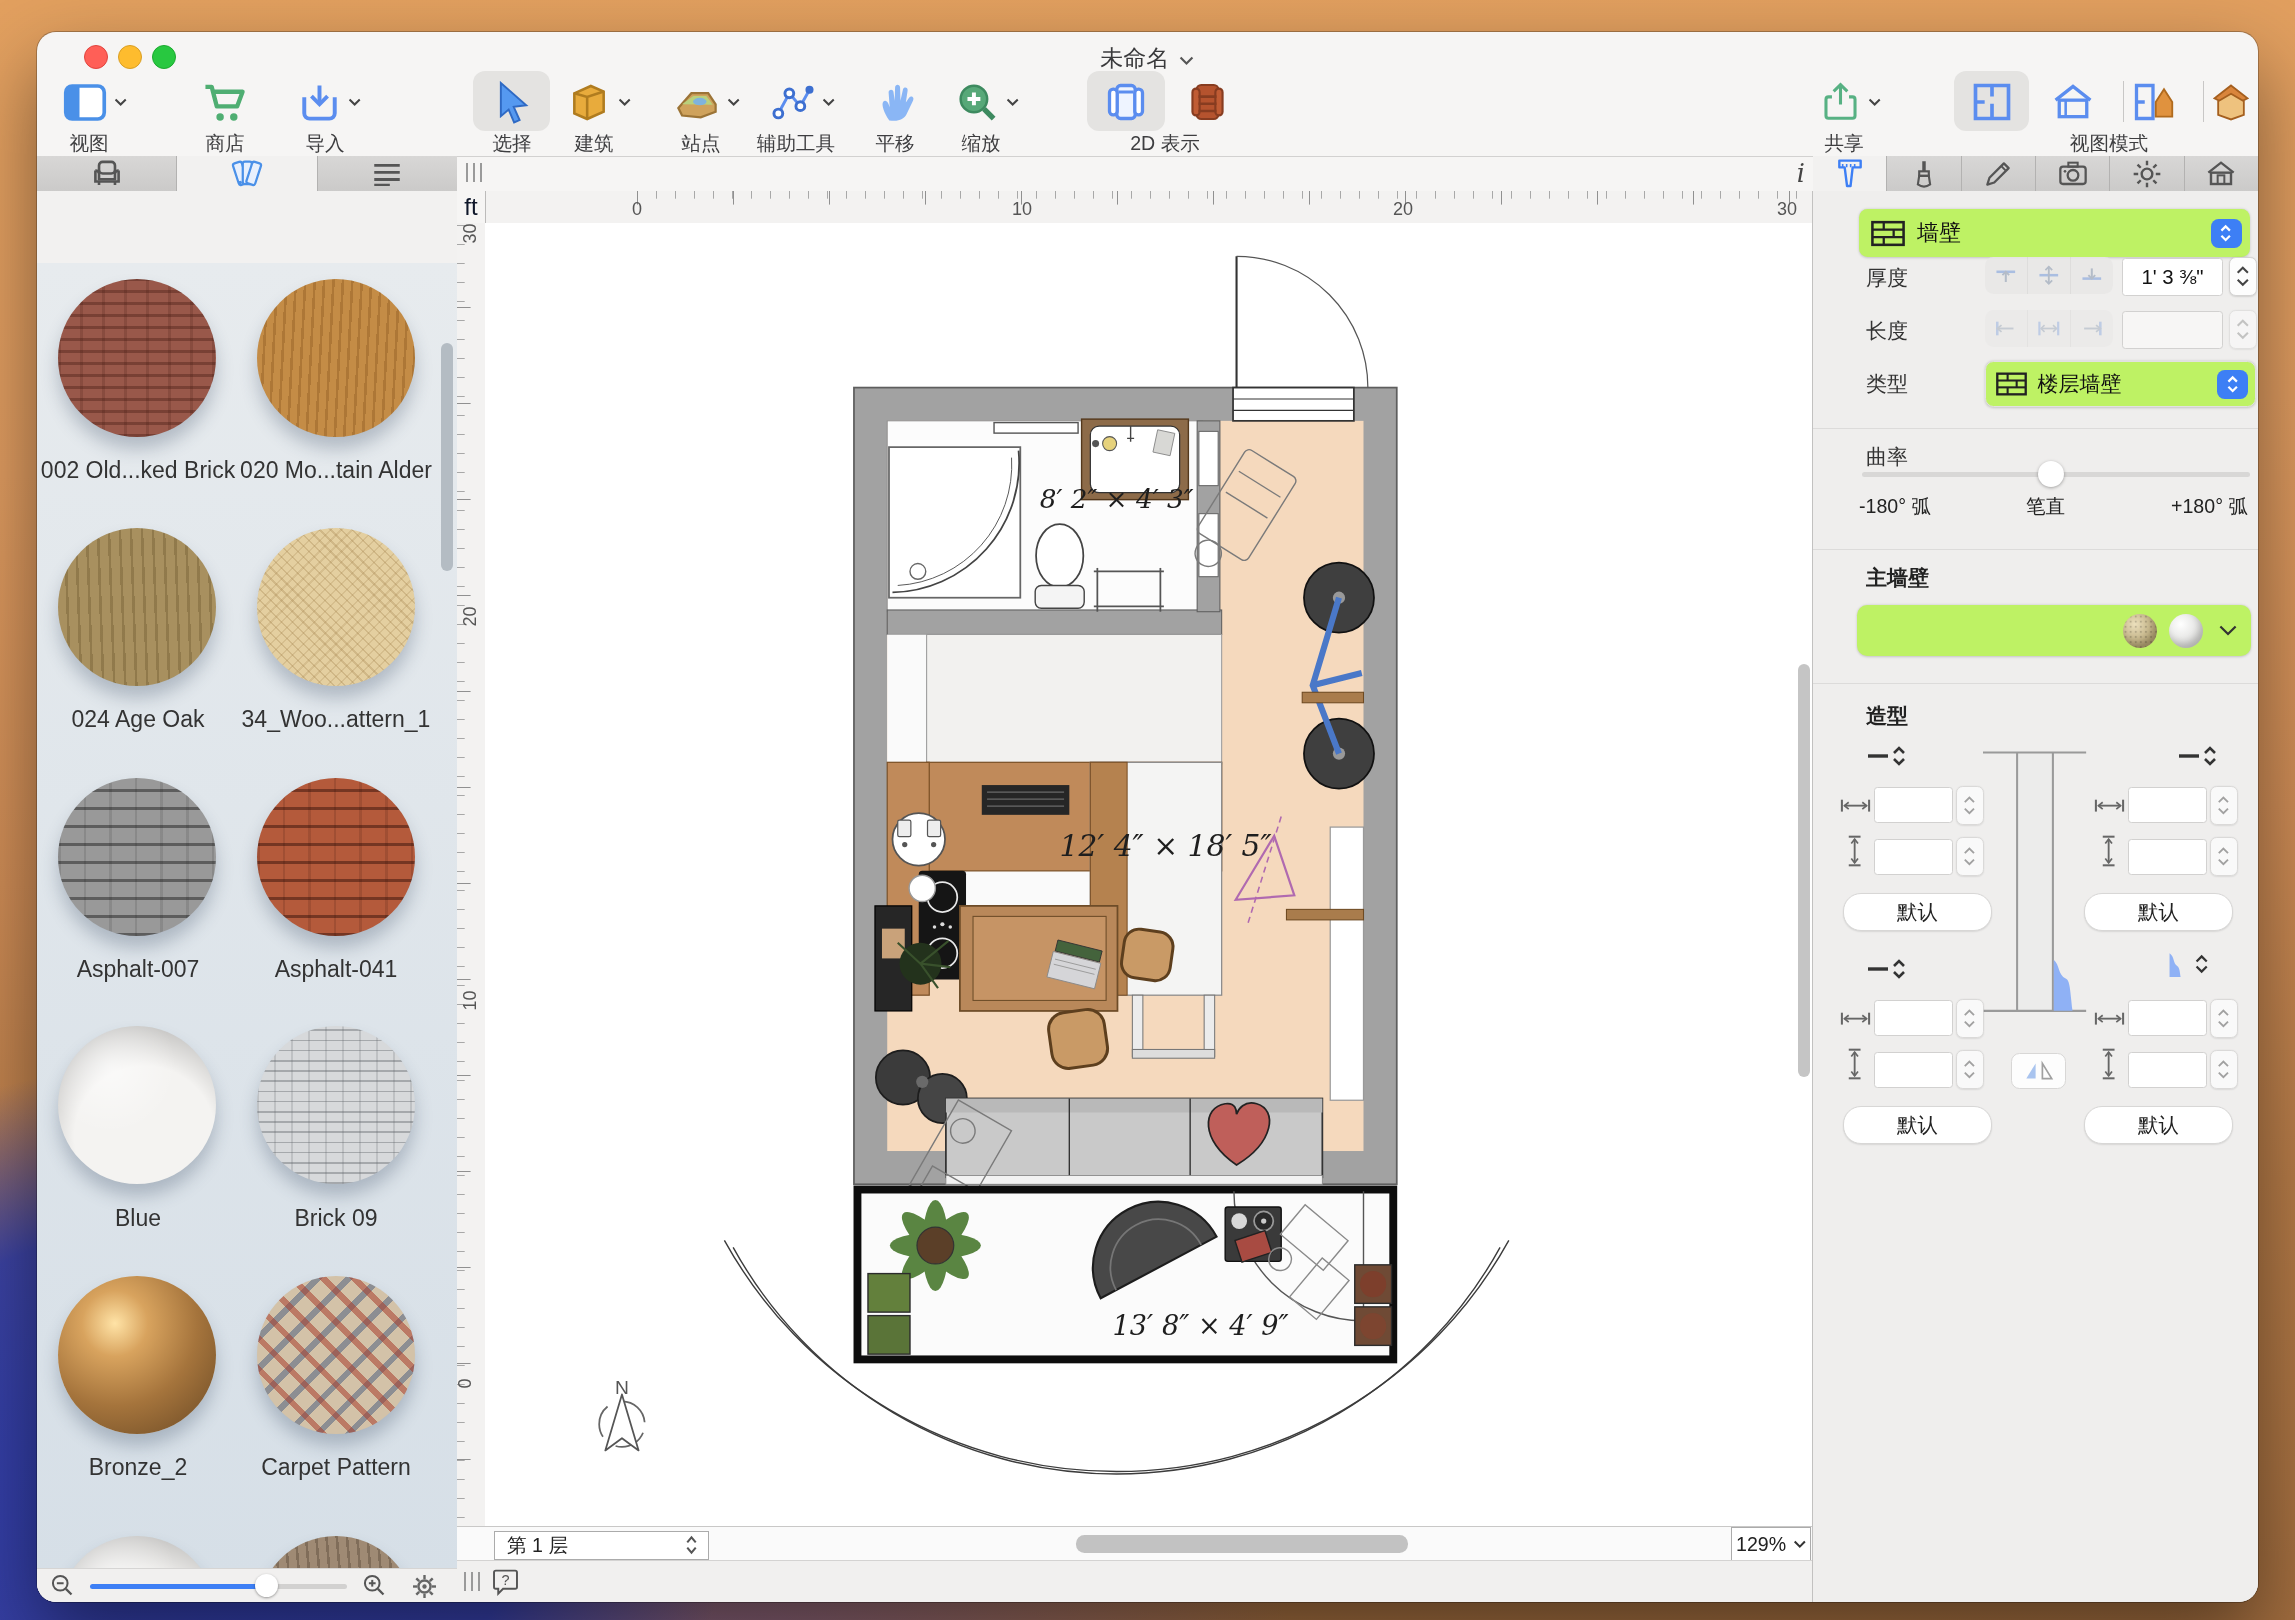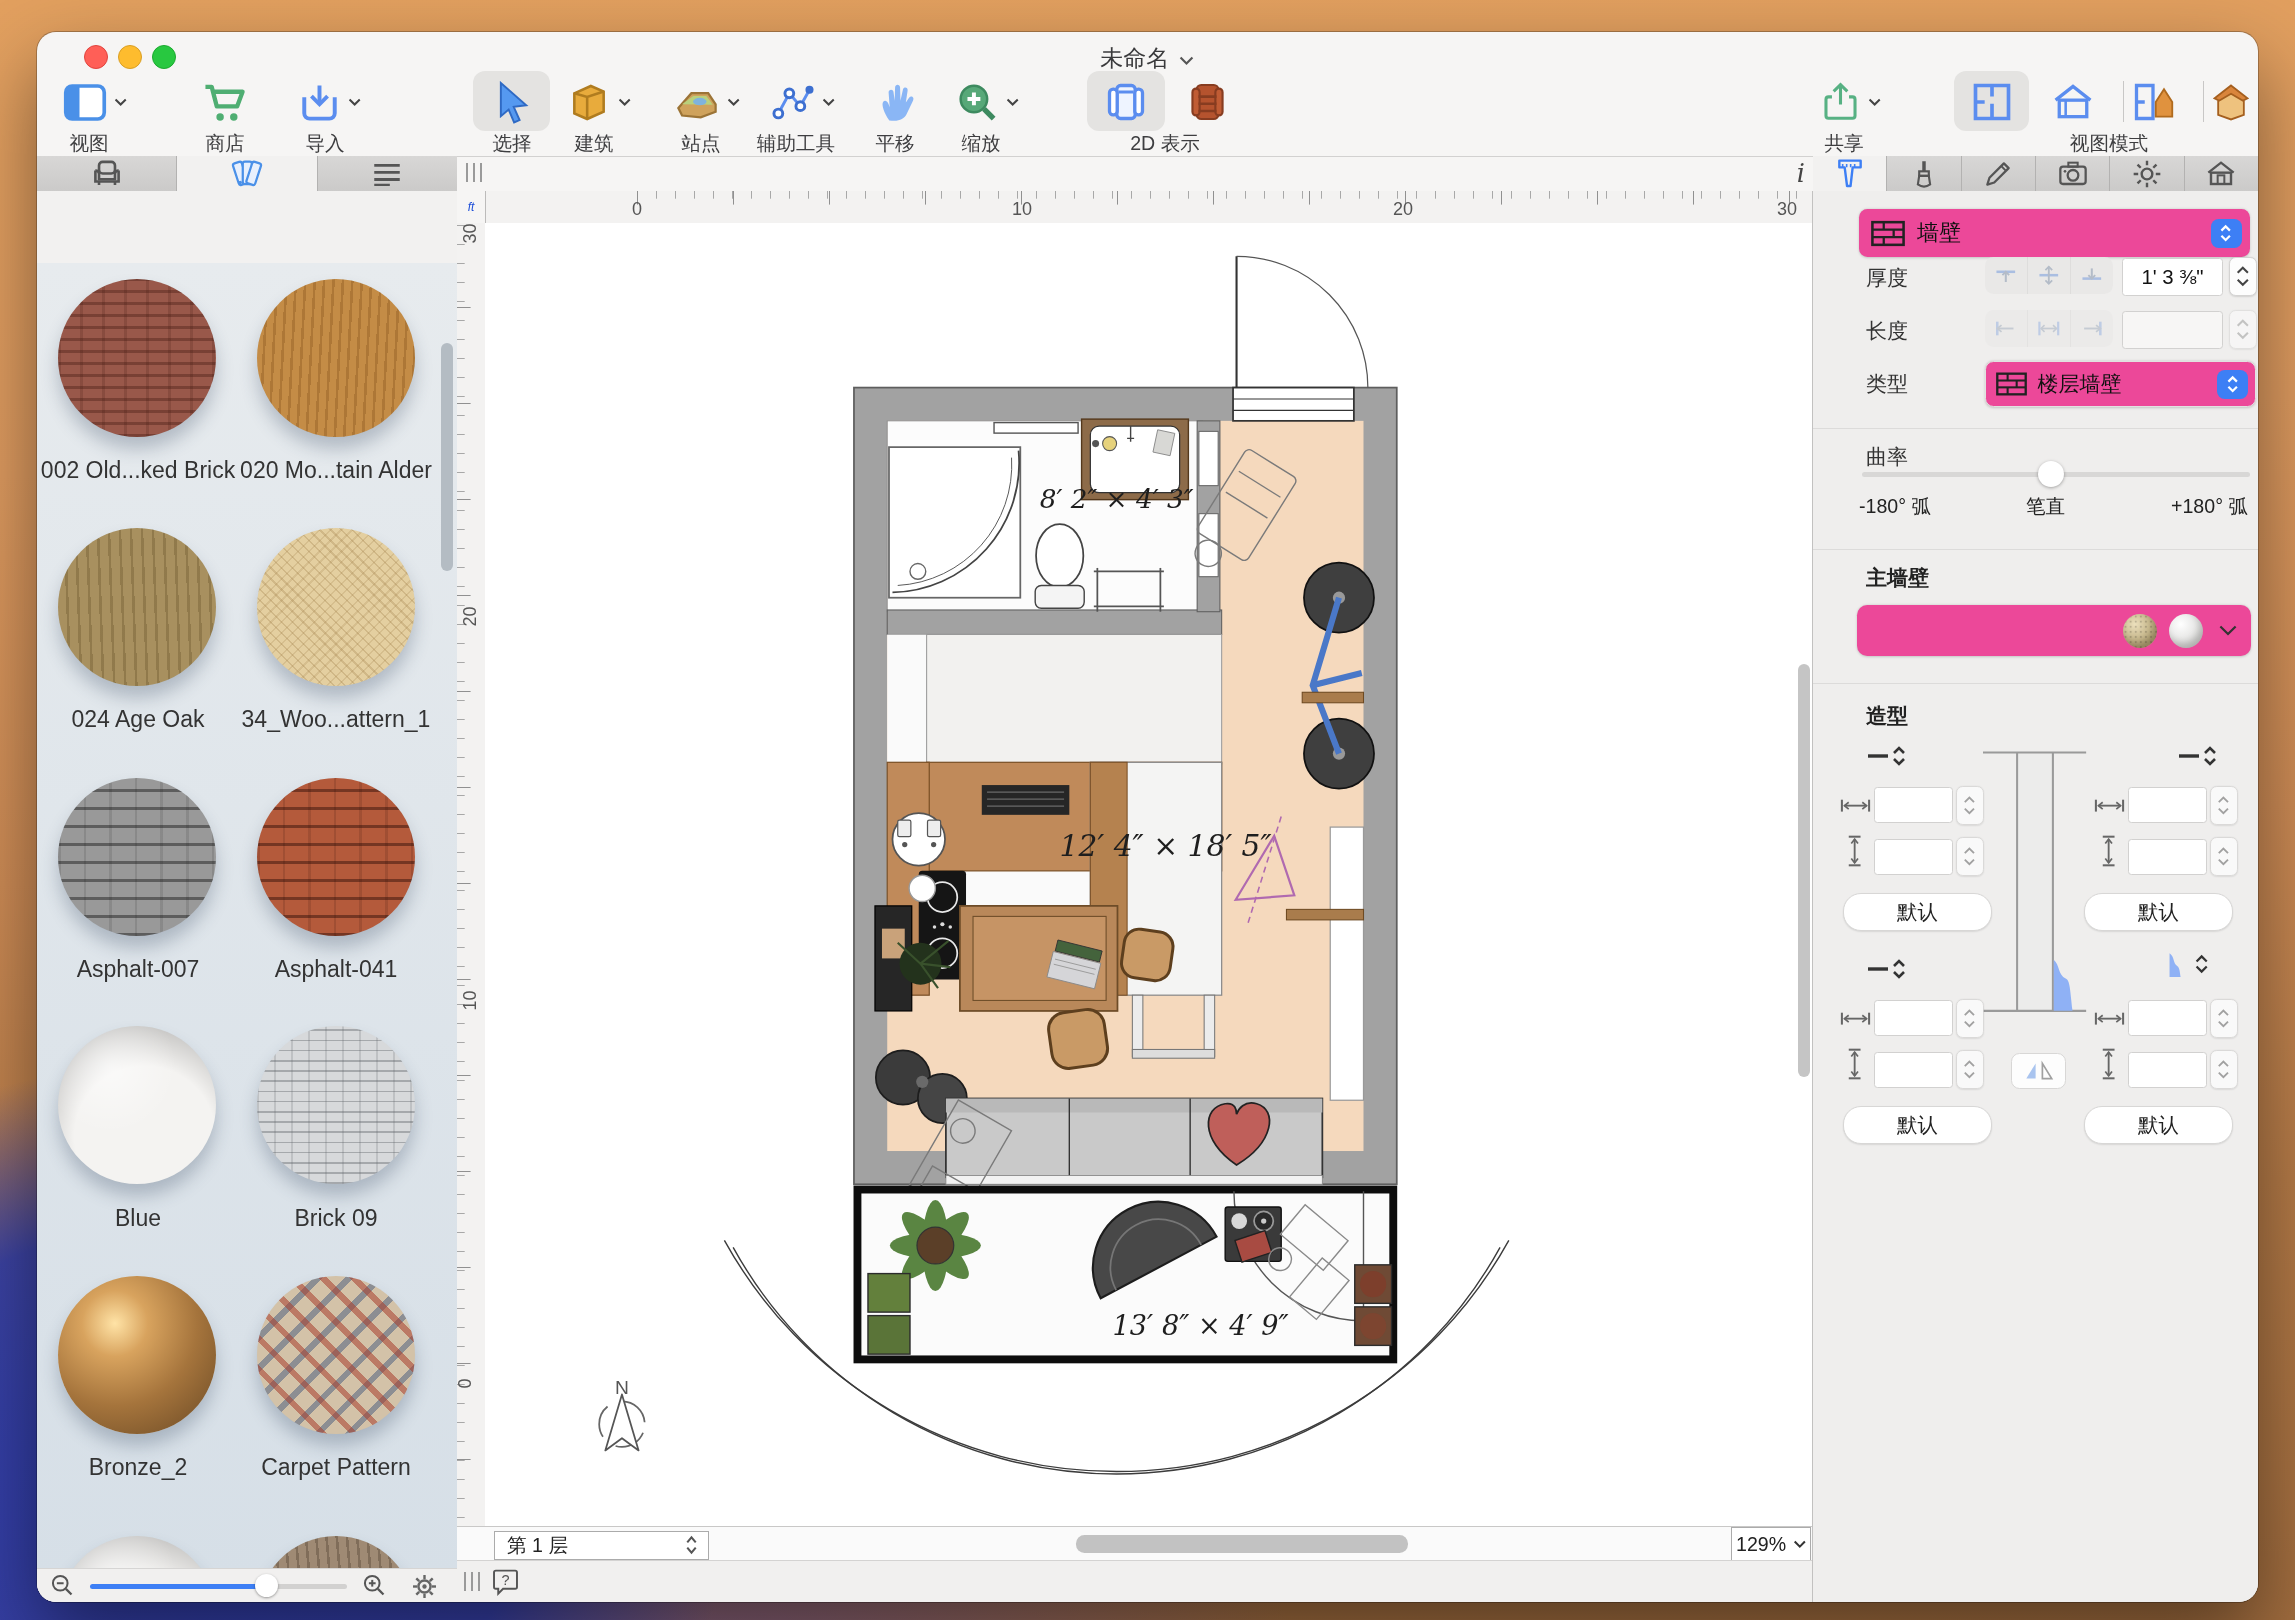--- a/index.html
+++ b/index.html
@@ -54,40 +54,40 @@
     background-image:
       repeating-linear-gradient(90deg,#909090 0 1.3px,transparent 1.3px 96px),
       repeating-linear-gradient(90deg,#a8a8a8 0 1.3px,transparent 1.3px 19px);
     background-size:100% 13.6px,100% 7.7px;background-repeat:no-repeat;background-position:152px 0,152px 0;}
   .ruler-v{position:absolute;left:0;top:31.5px;width:28px;bottom:40px;background:#f3f2f1;border-right:0.9px solid #bcbbba;
     background-image:
       repeating-linear-gradient(0deg,#909090 0 1.3px,transparent 1.3px 96px),
       repeating-linear-gradient(0deg,#a8a8a8 0 1.3px,transparent 1.3px 19px);
     background-size:13.6px 100%,7.7px 100%;background-repeat:no-repeat;background-position:0 -6px,0 -6px;}
   .rnum{position:absolute;font-size:18px;color:#555;}
-  #ftbox{position:absolute;left:0;top:0;width:28px;height:31.5px;background:#f6f5f4;border-right:0.9px solid #bcbbba;border-bottom:0.9px solid #bcbbba;font-size:12px;color:#1d4ed8;display:flex;align-items:center;justify-content:center;font-style:italic;}
+  #ftbox{position:absolute;left:0;top:0;width:28px;height:31.5px;background:#f6f5f4;border-right:0.9px solid #bcbbba;border-bottom:0.9px solid #bcbbba;font-size:24px;color:#0f172a;display:flex;align-items:center;justify-content:center;}
   #cv{position:absolute;left:28px;top:31.5px;right:0;bottom:40px;background:#fff;overflow:hidden;}
   .planDim{font-family:"DejaVu Serif",serif;font-style:italic;fill:#1e1e1e;}
   #bottomrow{position:absolute;left:0;bottom:41px;width:100%;height:34px;background:#fafafa;border-top:0.9px solid #c9c8c7;}
   #floorsel{position:absolute;left:37px;top:4.3px;width:213px;height:26.4px;background:#fff;border:0.9px solid #ababab;display:flex;align-items:center;font-size:19.6px;color:#222;}
   #hthumb{position:absolute;left:619px;top:7.7px;width:332px;height:18px;border-radius:8.5px;background:#c2c2c2;}
   #zoomsel{position:absolute;right:1.7px;top:0px;width:78px;height:32px;background:#fff;border:0.9px solid #ababab;display:flex;align-items:center;justify-content:center;gap:6.8px;font-size:19.6px;color:#222;}
   #vthumb{position:absolute;right:2.6px;top:473px;width:12px;height:413px;border-radius:6px;background:#c5c5c5;}
   #statusbar{position:absolute;left:0;bottom:0;width:100%;height:41px;background:#f1f0ef;border-top:0.9px solid #d4d3d2;display:flex;align-items:center;}
   #statusbar .msg{font-size:21px;color:#3a3a3a;margin-left:12px;}
   .grip{width:17px;height:19px;background:repeating-linear-gradient(90deg,#9a9a9a 0 2.1px,transparent 2.1px 6.8px);}
   
   #right{position:absolute;right:0;top:159px;width:445px;bottom:0;background:#efeeed;border-left:0.9px solid #c2c1c0;}
   .ilabel{position:absolute;font-size:21px;color:#333;}
   .ifield{position:absolute;background:#fff;border:0.9px solid #d2d1d0;border-radius:3.4px;font-size:20.4px;color:#111;display:flex;align-items:center;justify-content:center;}
   .stepper{position:absolute;width:25.6px;height:37px;background:#fdfdfd;border:0.9px solid #d4d3d2;border-radius:6.8px;box-shadow:0 0.9px 1.7px rgba(0,0,0,.12);display:flex;flex-direction:column;align-items:center;justify-content:center;gap:3.4px;}
   .seg{position:absolute;height:37px;background:#e9e8e7;border-radius:8.5px;display:flex;align-items:center;opacity:.85;}
   .seg .cell{width:42px;height:100%;display:flex;align-items:center;justify-content:center;border-right:0.9px solid #dcdbda;}
   .seg .cell:last-child{border-right:none;}
-  .drop{position:absolute;background:#ec4899;border-radius:8.5px;box-shadow:0 0.9px 2.6px rgba(0,0,0,.18);display:flex;align-items:center;justify-content:center;}
+  .drop{position:absolute;background:#bef264;border-radius:8.5px;box-shadow:0 0.9px 2.6px rgba(0,0,0,.18);display:flex;align-items:center;justify-content:center;}
   .hr{position:absolute;left:0;width:100%;height:0.9px;background:#dcdbda;}
   .defbtn{position:absolute;height:36px;background:#fff;border:0.9px solid #d8d7d6;border-radius:18px;box-shadow:0 0.9px 1.7px rgba(0,0,0,.10);display:flex;align-items:center;justify-content:center;font-size:20.4px;color:#222;}
   .minisphere{width:34px;height:34px;border-radius:50%;box-shadow:inset -3.4px -5.1px 6.8px rgba(0,0,0,.18);}
   svg{display:block;}
 </style>
 </head>
 <body>
 
 <div id="window">
 

